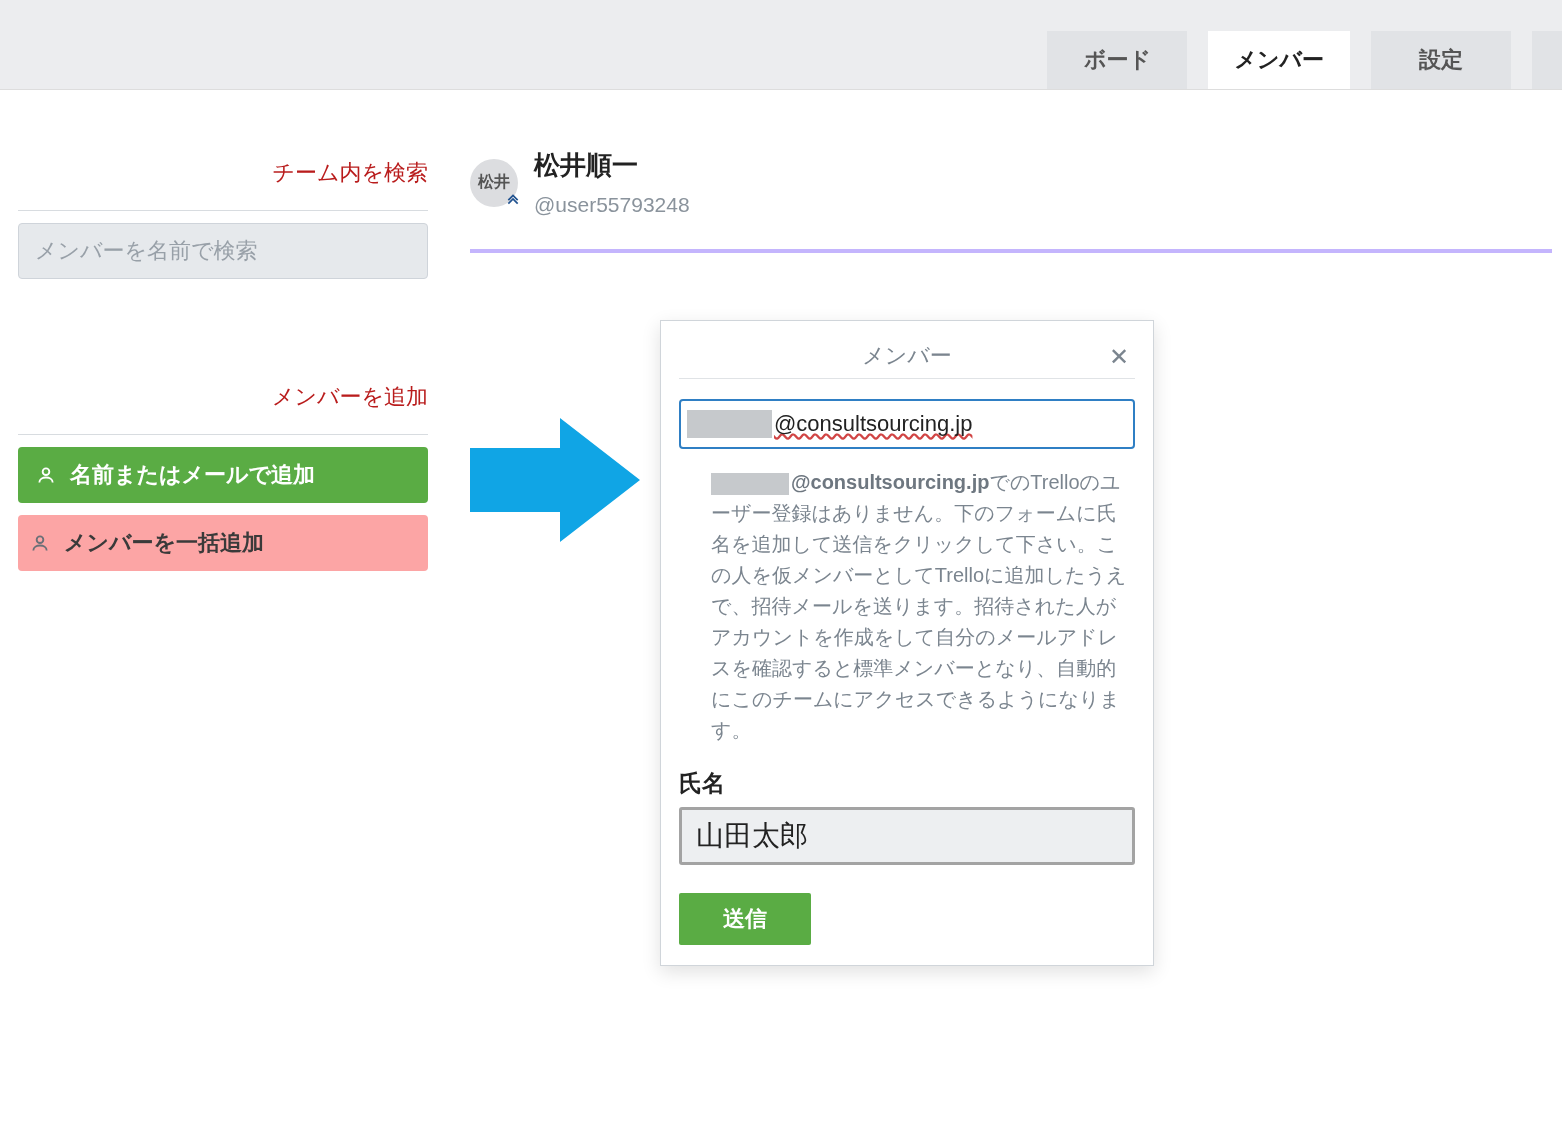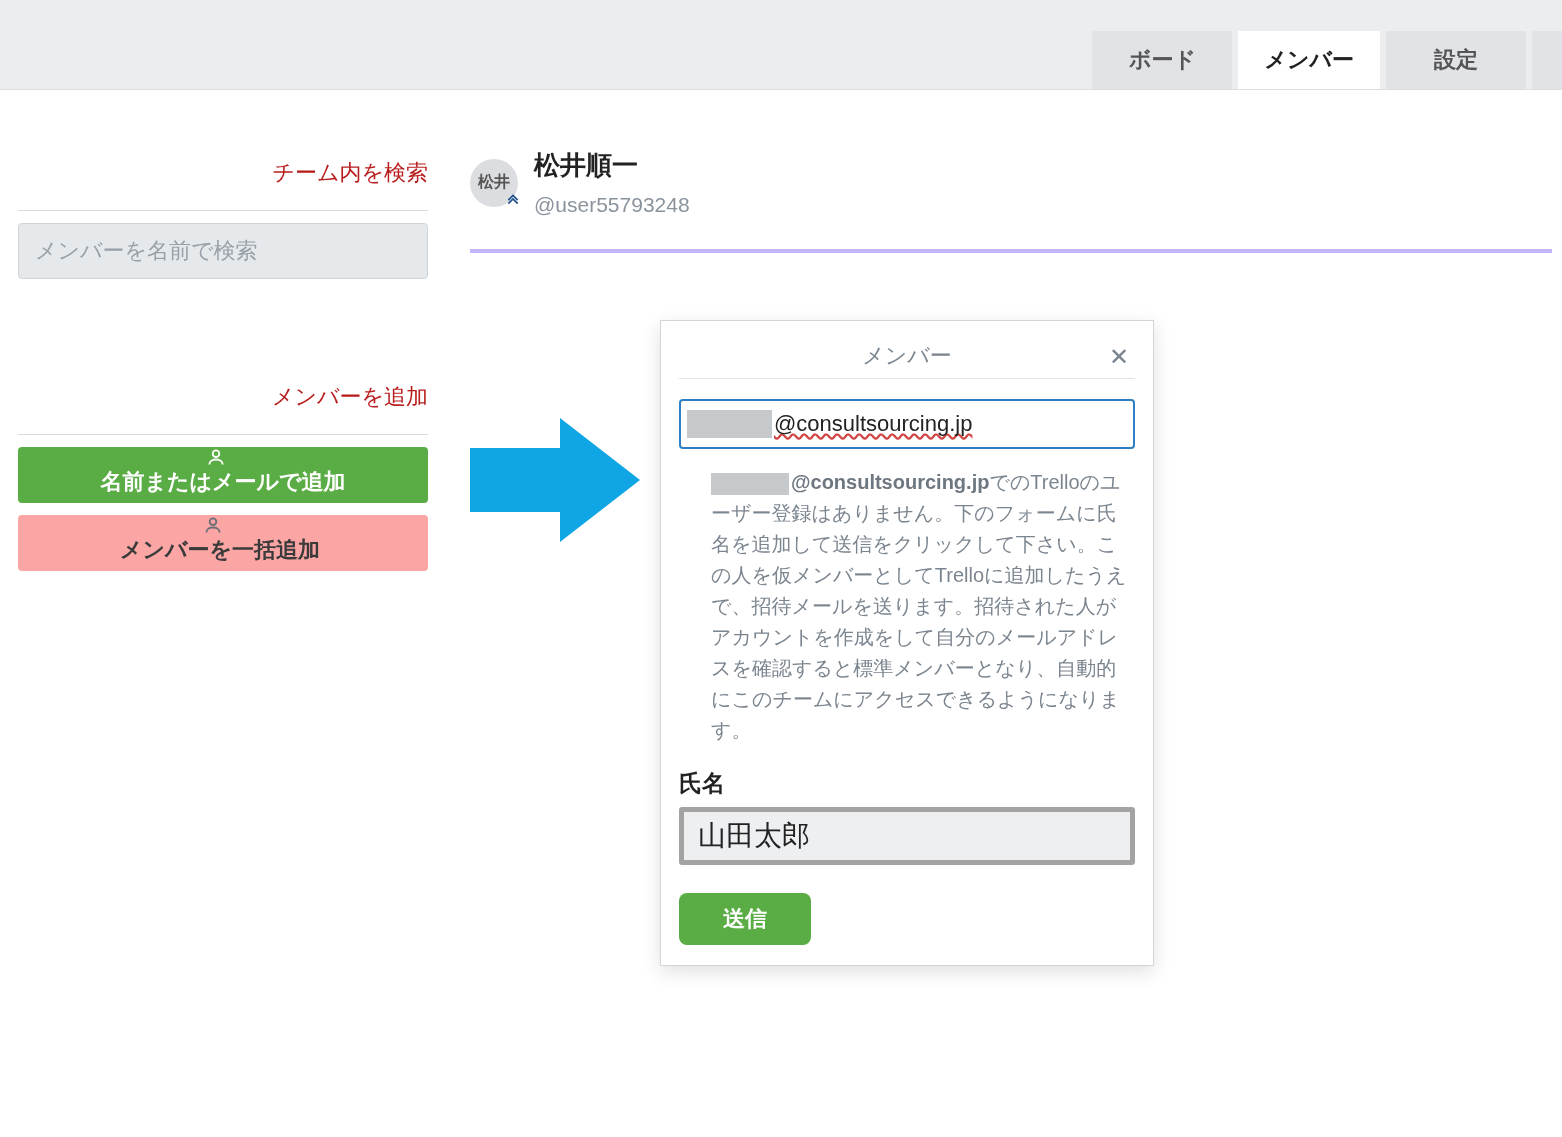--- a/index.html
+++ b/index.html
@@ -14,21 +14,21 @@
     }
     .topbar {
       height: 90px;
       background: #ecedef;
       border-bottom: 1px solid #ddd;
       display: flex;
       justify-content: flex-end;
       align-items: flex-end;
       padding-right: 0;
     }
-    .tabs { display: flex; }
+    .tabs { display: flex; gap: 15px; }
     .tab {
       height: 58px;
       min-width: 140px;
       padding: 0 26px;
       display: flex;
       align-items: center;
       justify-content: center;
       font-size: 22px;
       font-weight: 700;
       color: #555;
@@ -65,21 +65,20 @@
       height: 56px;
       border: none;
       border-radius: 4px;
       display: flex;
       align-items: center;
       padding: 0 18px;
       font-size: 22px;
       font-weight: 700;
       cursor: pointer;
       margin-bottom: 12px;
-      flex-direction: column;
     }
     .btn-green { background: #5aac44; color: #fff; }
     .btn-grey { background: #fca5a5; color: #3a3a3a; padding-left: 12px; }
     .btn .icn { margin-right: 14px; display: inline-flex; }
     .main { flex: 1; padding-left: 42px; position: relative; }
     .member-row {
       display: flex;
       align-items: center;
       padding: 8px 0 32px;
       border-bottom: 4px solid #c4b5fd;
@@ -160,35 +159,35 @@
       display: inline-block;
       width: 78px; height: 22px;
       background: #c6c9cc;
       vertical-align: middle;
       margin-right: 2px;
     }
     .label-strong { font-size: 23px; font-weight: 700; color: #222; margin-bottom: 8px; }
     .name-input {
       width: 100%; height: 58px;
       background: #edeff1;
-      border: 5px solid #a3a3a3;
+      border: 3px solid #a3a3a3;
       border-radius: 3px;
       padding: 0 14px;
       font-size: 28px;
       color: #222;
       margin-bottom: 28px;
     }
     .submit-btn {
       width: 132px; height: 52px;
       background: #5aac44;
       color: #fff;
       font-size: 22px;
       font-weight: 700;
       border: none;
-      border-radius: 8px;
+      border-radius: 2px;
       cursor: pointer;
     }
   </style>
 </head>
 <body>
 
 <div class="topbar">
   <div class="tabs">
     <div class="tab">ボード</div>
     <div class="tab active">メンバー</div>

